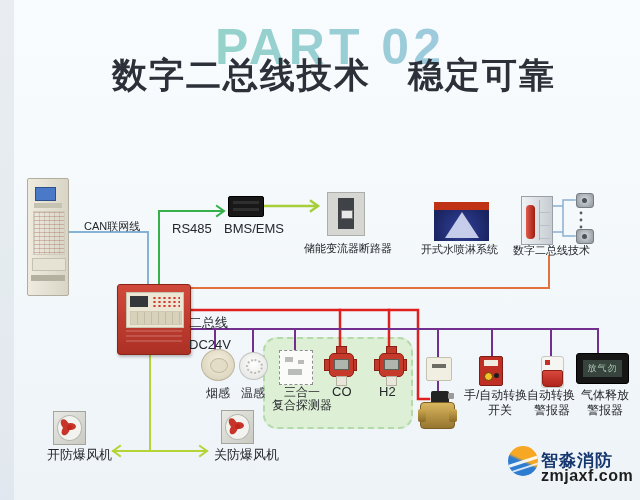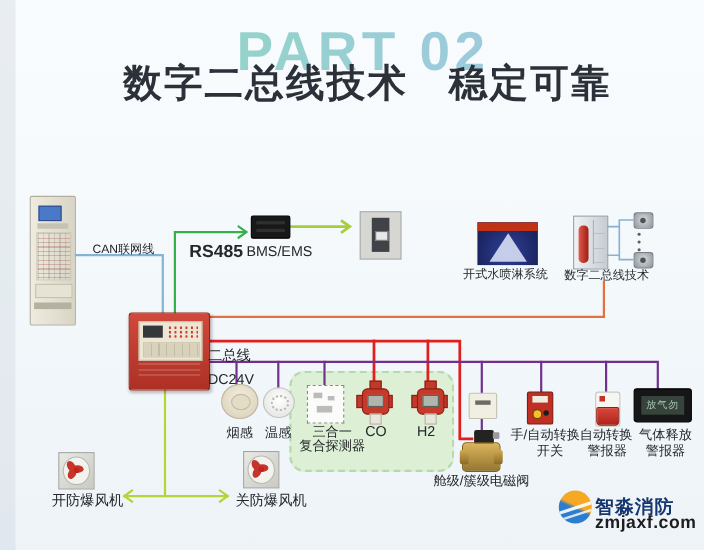--- a/index.html
+++ b/index.html
@@ -172,28 +172,29 @@
 
   <div class="dev cabinet" style="left:27px;top:178px;">
     <div class="cab-screen"></div>
     <div class="cab-btnrow"></div>
     <div class="cab-grid"></div>
     <div class="cab-panel1"></div>
     <div class="cab-strip"></div>
   </div>
   <div class="lbl small" style="left:84px;top:219px;">CAN联网线</div>
 
-  <div class="lbl" style="left:172px;top:221px;font-size:16px;font-weight:bold;">RS485</div>
+  <div class="lbl" style="left:172px;top:221px;font-size:13px;">RS485</div>
   <div class="dev bmsbox" style="left:228px;top:196px;"></div>
   <div class="lbl" style="left:224px;top:221px;font-size:13px;">BMS/EMS</div>
 
   <div class="dev breaker" style="left:327px;top:192px;">
     <div class="brk-core"></div>
     <div class="brk-toggle"></div>
   </div>
+  <div class="lbl small" style="left:304px;top:241px;">储能变流器断路器</div>
 
   <div class="dev sprinkler" style="left:434px;top:202px;">
     <div class="spr-band"></div>
     <div class="spr-cone"></div>
   </div>
   <div class="lbl small" style="left:421px;top:242px;">开式水喷淋系统</div>
 
   <div class="dev suppcab" style="left:521px;top:196px;">
     <div class="supp-cyl"></div>
     <div class="supp-door"></div>
@@ -245,21 +246,20 @@
     <span class="gd-body">
         <span class="gd-screen"></span>
       </span>
     <span class="gd-nozzle"></span>
   </div>
   <div class="lbl" style="left:379px;top:384px;font-size:13px;">H2</div>
 
   <div class="dev iomod" style="left:426px;top:357px;"></div>
   <div class="dev coil" style="left:431px;top:391px;"></div>
   <div class="dev valvebody" style="left:420px;top:402px;"></div>
-  <div class="lbl" style="left:394px;top:429px;">舱级/簇级电磁阀</div>
 
   <div class="dev manswitch" style="left:479px;top:356px;">
     <span class="ms-key"></span>
   </div>
   <div class="lbl" style="left:464px;top:387px;">手/自动转换</div>
   <div class="lbl" style="left:488px;top:402px;">开关</div>
 
   <div class="dev strobe" style="left:541px;top:356px;"></div>
   <div class="lbl" style="left:527px;top:387px;">自动转换</div>
   <div class="lbl" style="left:534px;top:402px;">警报器</div>

